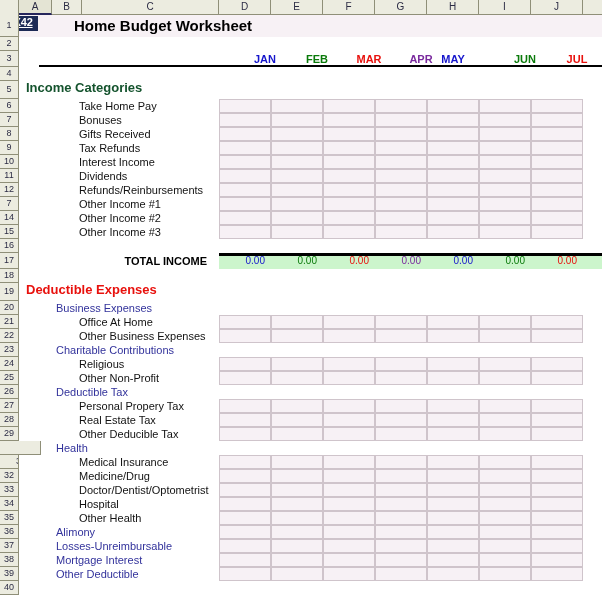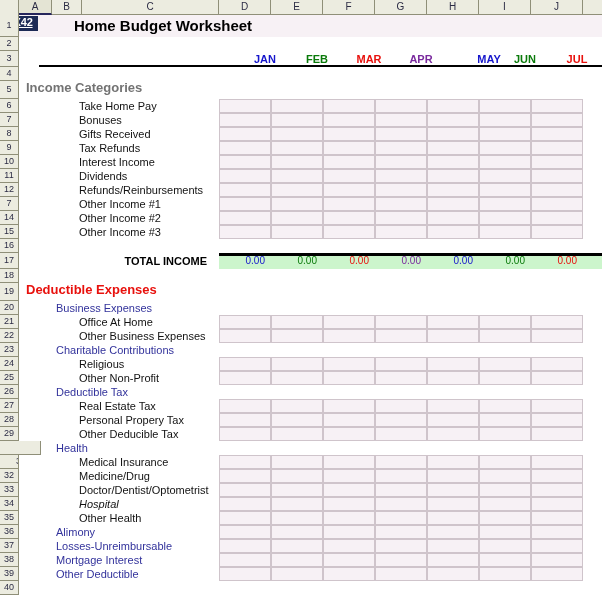--- a/index.html
+++ b/index.html
@@ -92,21 +92,21 @@
   .label.lvl-title {
     font-size: 15px;
     font-weight: bold;
     color: #000000;
     left: 55px;
     line-height: 21px;
   }
   .label.sect-blue {
     font-size: 13px;
     font-weight: bold;
-    color: #737373;
+    color: #14532d;
     left: 7px;
   }
   .label.sect-red {
     font-size: 13px;
     font-weight: bold;
     color: #e8110d;
     left: 7px;
   }
   .label.subhead {
     color: #32329b;
@@ -268,21 +268,21 @@
         <div class="titletint" style="left: 0px; top: 0px; width: 583px; height: 22px;"></div>
         <div class="namebox"><u>VX42</u></div>
         <div class="label lvl-title">Home Budget Worksheet</div>
       </div>
       <div class="row" style="height: 14px;"></div>
       <div class="row" style="height: 16px; margin-left: 20px;">
         <div class="monthcell" style="left: 200px; color: rgb(21, 21, 204);">JAN</div>
         <div class="monthcell" style="left: 252px; color: rgb(10, 122, 10);">FEB</div>
         <div class="monthcell" style="left: 304px; color: rgb(232, 17, 13);">MAR</div>
         <div class="monthcell" style="left: 356px; color: rgb(122, 42, 158);">APR</div>
-        <div class="monthcell" style="left: 424px; color: rgb(21, 21, 204);">MAY</div>
+        <div class="monthcell" style="left: 388px; color: rgb(21, 21, 204);">MAY</div>
         <div class="monthcell" style="left: 460px; color: rgb(10, 122, 10);">JUN</div>
         <div class="monthcell" style="left: 512px; color: rgb(232, 17, 13);">JUL</div>
         <div class="thickrule" style="left: 0px; top: 14px; width: 583px;"></div>
       </div>
       <div class="row" style="height: 14px;"></div>
       <div class="row" style="height: 18px;">
         <div class="label sect-blue">Income Categories</div>
       </div>
       <div class="row" style="height: 14px;">
         <div class="label item">Take Home Pay</div>
@@ -443,40 +443,40 @@
         <div class="incell" style="left: 304px; height: 14px;"></div>
         <div class="incell" style="left: 356px; height: 14px;"></div>
         <div class="incell" style="left: 408px; height: 14px;"></div>
         <div class="incell" style="left: 460px; height: 14px;"></div>
         <div class="incell" style="left: 512px; height: 14px;"></div>
       </div>
       <div class="row" style="height: 14px;">
         <div class="label subhead">Deductible Tax</div>
       </div>
       <div class="row" style="height: 14px;">
+        <div class="label item">Personal Propery Tax</div>
+        <div class="incell" style="left: 200px; height: 14px;"></div>
+        <div class="incell" style="left: 252px; height: 14px;"></div>
+        <div class="incell" style="left: 304px; height: 14px;"></div>
+        <div class="incell" style="left: 356px; height: 14px;"></div>
+        <div class="incell" style="left: 408px; height: 14px;"></div>
+        <div class="incell" style="left: 460px; height: 14px;"></div>
+        <div class="incell" style="left: 512px; height: 14px;"></div>
+      </div>
+      <div class="row" style="height: 14px;">
         <div class="label item">Real Estate Tax</div>
         <div class="incell" style="left: 200px; height: 14px;"></div>
         <div class="incell" style="left: 252px; height: 14px;"></div>
         <div class="incell" style="left: 304px; height: 14px;"></div>
         <div class="incell" style="left: 356px; height: 14px;"></div>
         <div class="incell" style="left: 408px; height: 14px;"></div>
         <div class="incell" style="left: 460px; height: 14px;"></div>
         <div class="incell" style="left: 512px; height: 14px;"></div>
       </div>
       <div class="row" style="height: 14px;">
-        <div class="label item">Personal Propery Tax</div>
-        <div class="incell" style="left: 200px; height: 14px;"></div>
-        <div class="incell" style="left: 252px; height: 14px;"></div>
-        <div class="incell" style="left: 304px; height: 14px;"></div>
-        <div class="incell" style="left: 356px; height: 14px;"></div>
-        <div class="incell" style="left: 408px; height: 14px;"></div>
-        <div class="incell" style="left: 460px; height: 14px;"></div>
-        <div class="incell" style="left: 512px; height: 14px;"></div>
-      </div>
-      <div class="row" style="height: 14px;">
         <div class="label item">Other Deducible Tax</div>
         <div class="incell" style="left: 200px; height: 14px;"></div>
         <div class="incell" style="left: 252px; height: 14px;"></div>
         <div class="incell" style="left: 304px; height: 14px;"></div>
         <div class="incell" style="left: 356px; height: 14px;"></div>
         <div class="incell" style="left: 408px; height: 14px;"></div>
         <div class="incell" style="left: 460px; height: 14px;"></div>
         <div class="incell" style="left: 512px; height: 14px;"></div>
       </div>
       <div class="row" style="height: 14px;">
@@ -505,21 +505,21 @@
       <div class="row" style="height: 14px;">
         <div class="label item">Doctor/Dentist/Optometrist</div>
         <div class="incell" style="left: 200px; height: 14px;"></div>
         <div class="incell" style="left: 252px; height: 14px;"></div>
         <div class="incell" style="left: 304px; height: 14px;"></div>
         <div class="incell" style="left: 356px; height: 14px;"></div>
         <div class="incell" style="left: 408px; height: 14px;"></div>
         <div class="incell" style="left: 460px; height: 14px;"></div>
         <div class="incell" style="left: 512px; height: 14px;"></div>
       </div>
-      <div class="row" style="height: 14px; font-style: italic;">
+      <div class="row" style="height: 14px;">
         <div class="label item">Hospital</div>
         <div class="incell" style="left: 200px; height: 14px;"></div>
         <div class="incell" style="left: 252px; height: 14px;"></div>
         <div class="incell" style="left: 304px; height: 14px;"></div>
         <div class="incell" style="left: 356px; height: 14px;"></div>
         <div class="incell" style="left: 408px; height: 14px;"></div>
         <div class="incell" style="left: 460px; height: 14px;"></div>
         <div class="incell" style="left: 512px; height: 14px;"></div>
       </div>
       <div class="row" style="height: 14px;">

